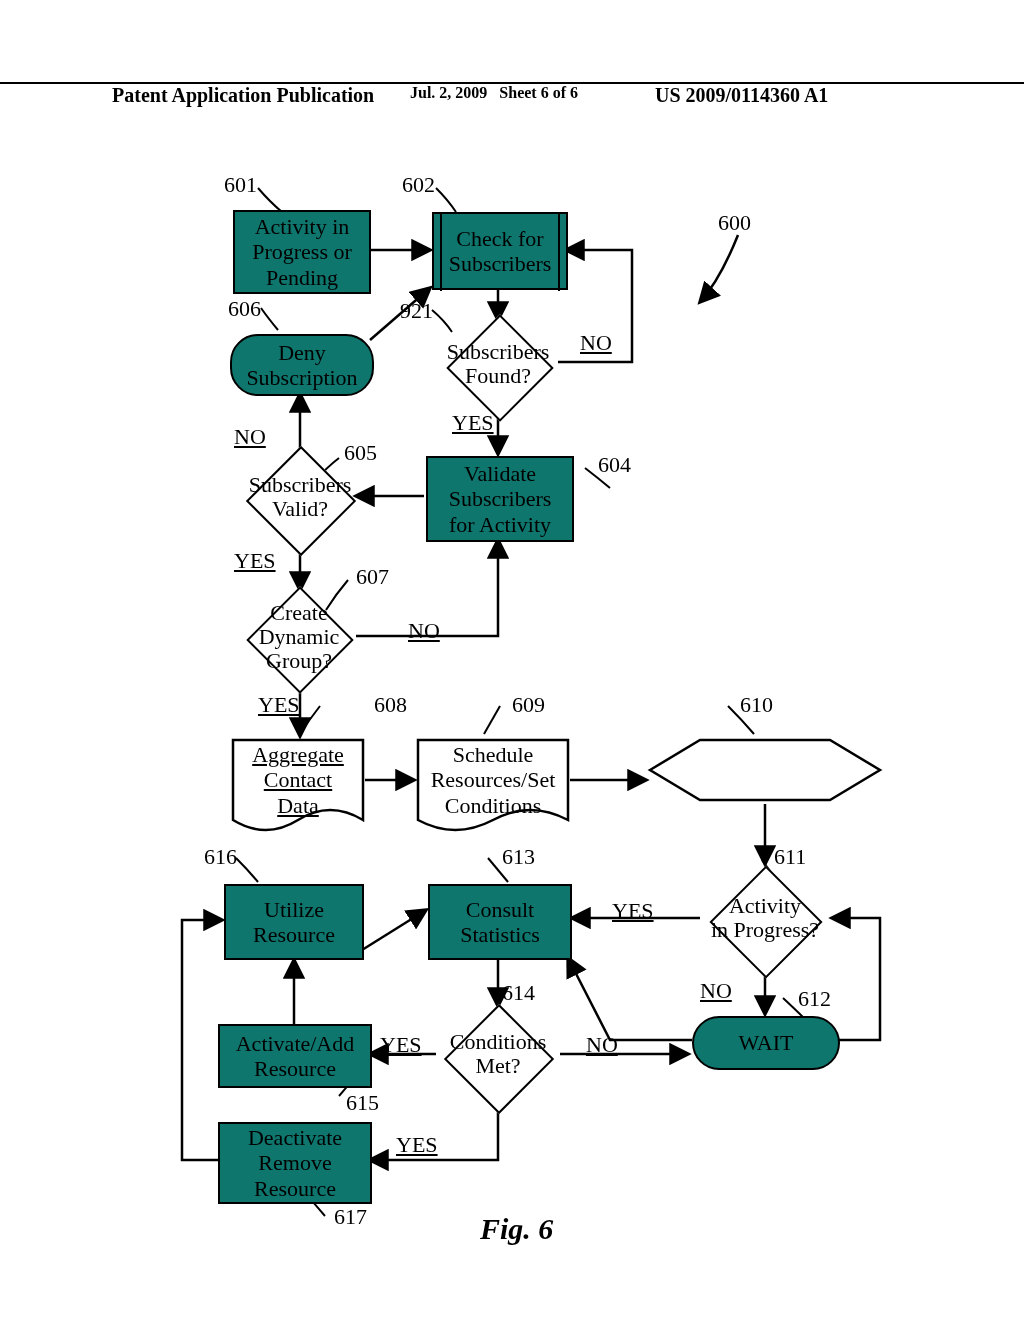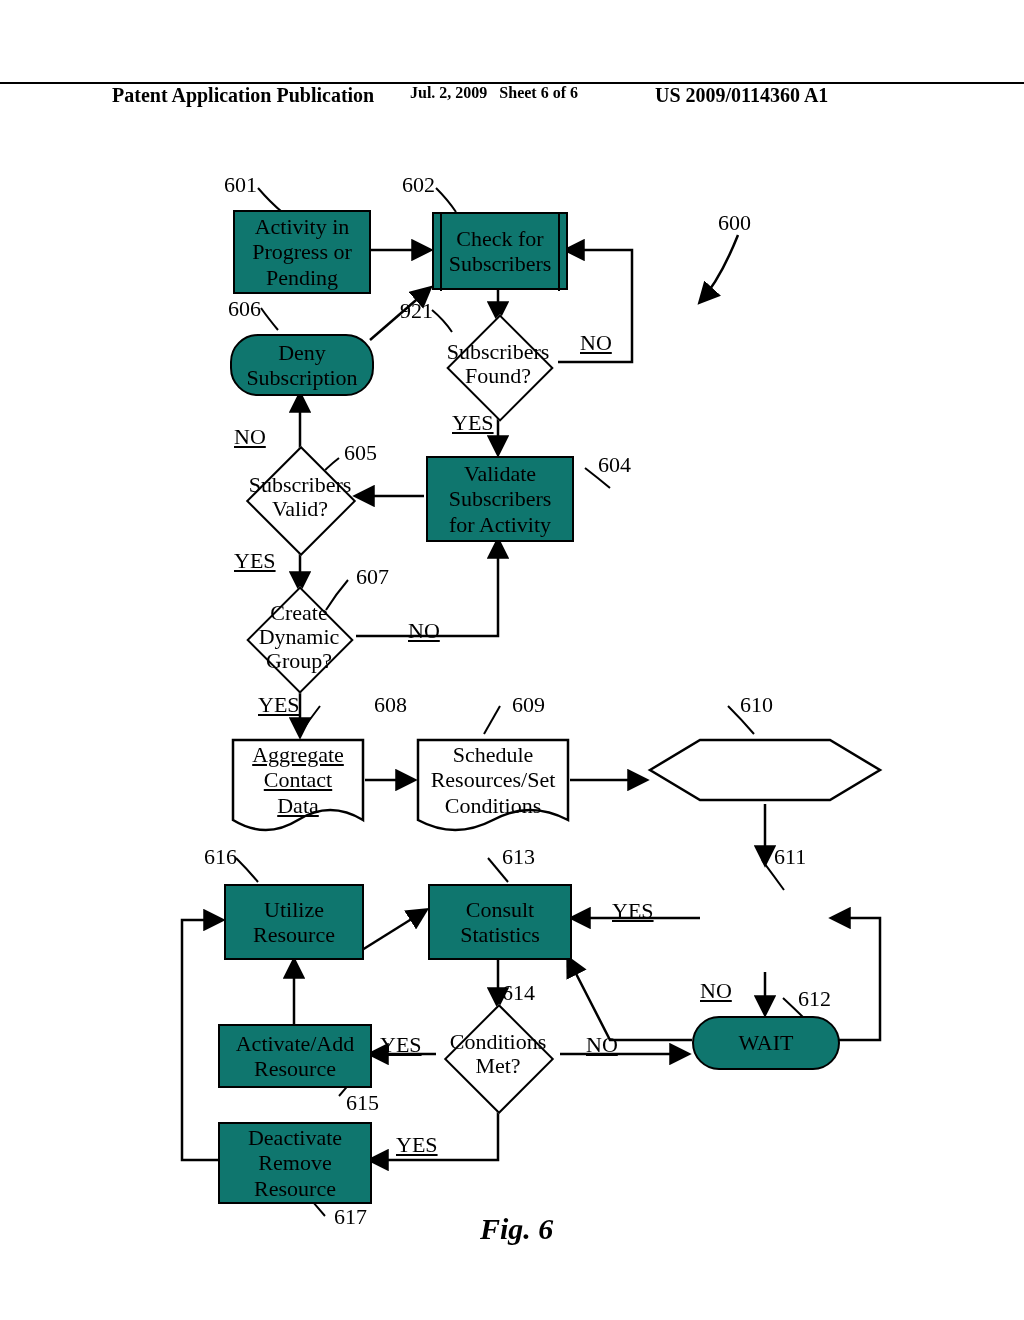--- a/index.html
+++ b/index.html
@@ -255,20 +255,26 @@
       </div>
   </div>
 
   <div class="document" style="left:418px; top:740px; width:150px; height:80px;">
     <div class="inner">
         <span>Schedule<br>Resources/Set<br>Conditions</span>
       </div>
   </div>
 
 
+  <div class="diamond" style="left:696px; top:866px; width:138px; height:104px;">
+    <div class="shape" style="left:30px; top:16px; width:76px; height:76px;"></div>
+    <div class="dlabel">
+        <span>Activity<br>in Progress?</span>
+      </div>
+  </div>
 
   <div class="node rounded" style="left:692px; top:1016px; width:144px; height:50px;">
     <span>WAIT</span>
   </div>
 
   <div class="node rect" style="left:428px; top:884px; width:140px; height:72px;">
     <span>Consult<br>Statistics</span>
   </div>
 
   <div class="diamond" style="left:432px; top:1006px; width:132px; height:96px;">

